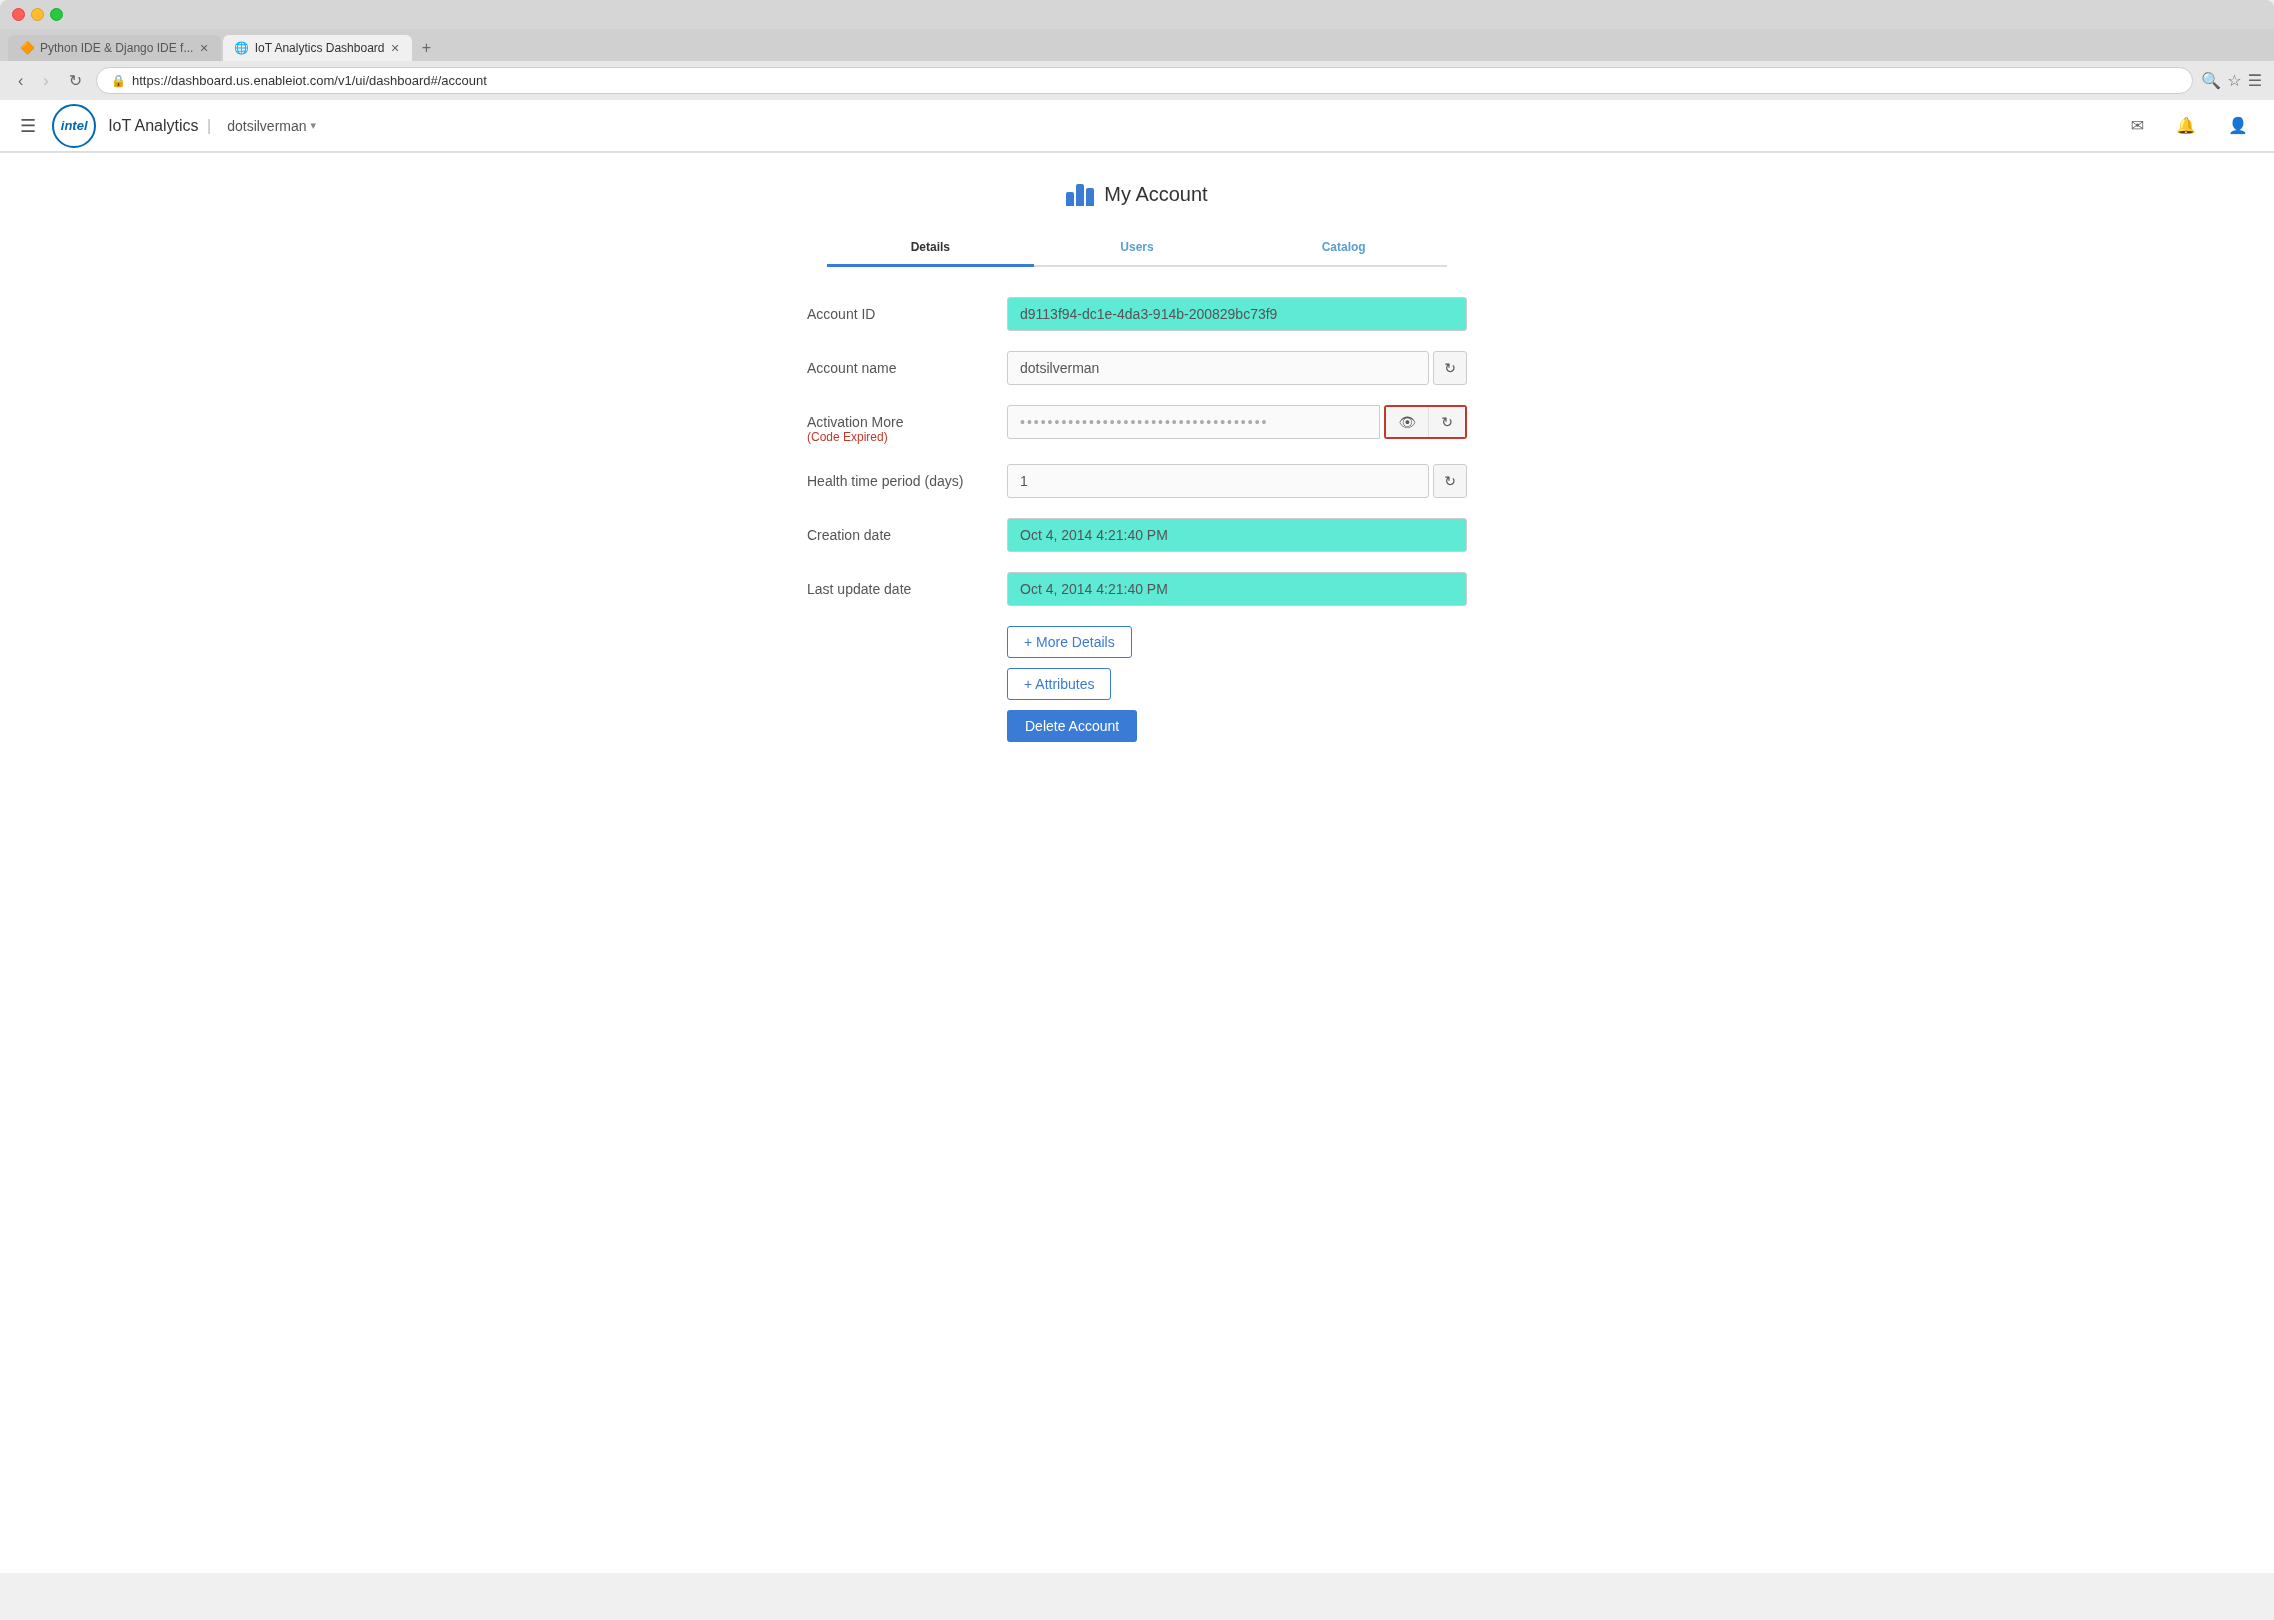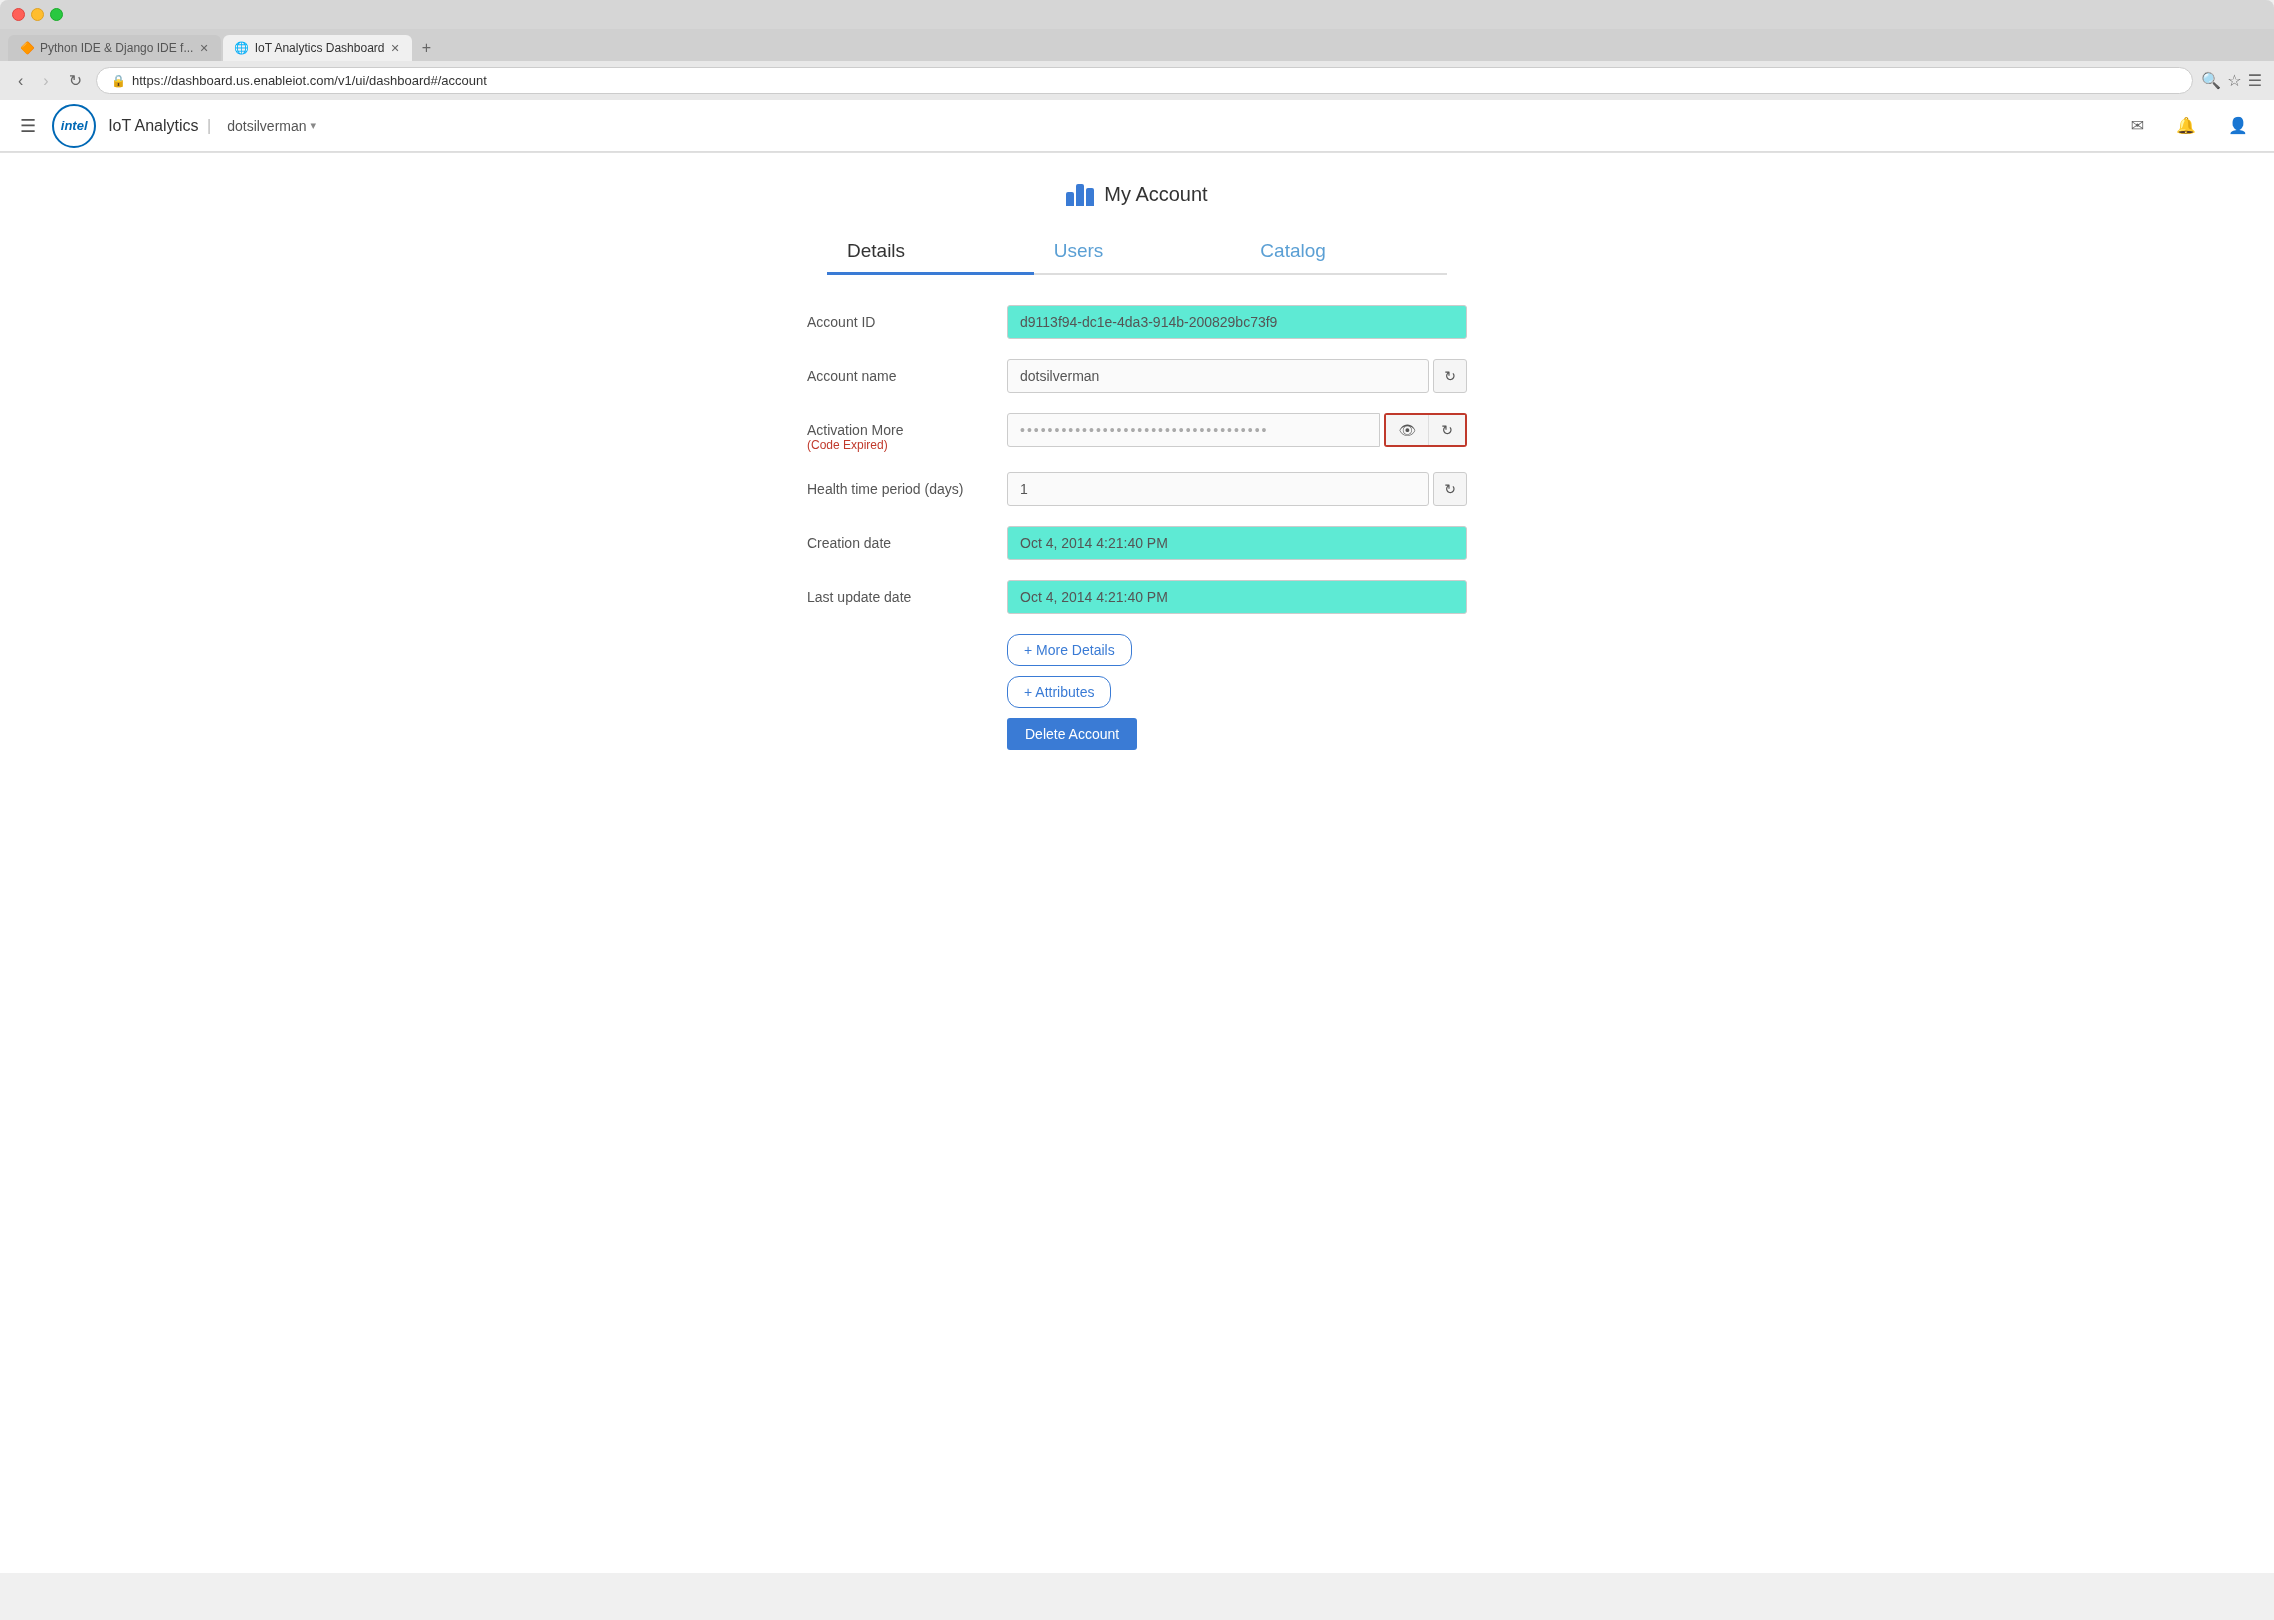--- a/index.html
+++ b/index.html
@@ -45,41 +45,41 @@
     .page-title-area { text-align: center; margin-bottom: 24px; display: flex; align-items: center; justify-content: center; gap: 10px; }
     .page-title-icon { display: flex; align-items: flex-end; gap: 2px; }
     .bar { display: inline-block; background: #3a7bd5; border-radius: 2px 2px 0 0; }
     .bar1 { width: 8px; height: 14px; }
     .bar2 { width: 8px; height: 22px; }
     .bar3 { width: 8px; height: 18px; }
     .page-title-text { font-size: 20px; font-weight: 300; color: #333; }
 
     
     .account-tabs { display: flex; border-bottom: 2px solid #ddd; margin-bottom: 30px; max-width: 620px; margin-left: auto; margin-right: auto; }
-    .account-tab { flex: 1; text-align: left; padding: 10px 20px; cursor: pointer; font-size: 19px; color: #5a9fd4; border-bottom: 3px solid transparent; margin-bottom: -2px; }
+    .account-tab { flex: 1; text-align: center; padding: 10px 20px; cursor: pointer; font-size: 12px; color: #5a9fd4; border-bottom: 3px solid transparent; margin-bottom: -2px; font-weight: bold; }
     .account-tab.active { color: #333; border-bottom: 3px solid #3a7bd5; }
 
     
     .form-area { max-width: 660px; margin: 0 auto; }
     .form-row { display: flex; align-items: flex-start; margin-bottom: 20px; }
     .form-label { width: 200px; padding-top: 9px; color: #555; font-size: 14px; flex-shrink: 0; }
     .form-label-stack { display: flex; flex-direction: column; }
     .code-expired { color: #c0392b; font-size: 12px; margin-top: 0; }
     .form-control-wrap { flex: 1; display: flex; gap: 4px; align-items: stretch; }
     .form-input { flex: 1; padding: 8px 12px; border: 1px solid #ccc; border-radius: 3px; font-size: 14px; color: #555; background: #fafafa; }
     .form-input.readonly { background: #5eead4; color: #555; cursor: default; }
     .input-btn { padding: 0 10px; border: 1px solid #ccc; background: #f5f5f5; cursor: pointer; border-radius: 3px; color: #555; font-size: 14px; display: flex; align-items: center; justify-content: center; }
     .activation-input { flex: 1; padding: 8px 12px; border: 1px solid #ccc; border-radius: 3px 0 0 3px; font-size: 14px; color: #aaa; background: #fafafa; letter-spacing: 2px; }
     .act-btn-group { display: flex; border: 2px solid #c0392b; border-radius: 3px; }
     .act-btn { padding: 6px 12px; background: #f5f5f5; border: none; cursor: pointer; color: #555; font-size: 14px; border-right: 1px solid #ddd; display: flex; align-items: center; }
     .act-btn:last-child { border-right: none; }
 
     
     .action-buttons { margin-top: 10px; display: flex; flex-direction: column; align-items: flex-start; margin-left: 200px; gap: 10px; }
-    .btn-outline { padding: 7px 16px; border: 1px solid #3a7bd5; border-radius: 12px; color: #3a7bd5; background: white; cursor: pointer; font-size: 14px; }
+    .btn-outline { padding: 7px 16px; border: 1px solid #3a7bd5; border-radius: 3px; color: #3a7bd5; background: white; cursor: pointer; font-size: 14px; }
     .btn-solid { padding: 8px 18px; border: none; border-radius: 3px; background: #3a7bd5; color: white; cursor: pointer; font-size: 14px; }
 
     
     .sidebar-divider { width: 100%; height: 1px; background: #e0e0e0; margin-bottom: 0; }
   </style>
 </head>
 <body>
 
 <div class="browser-frame">
 

